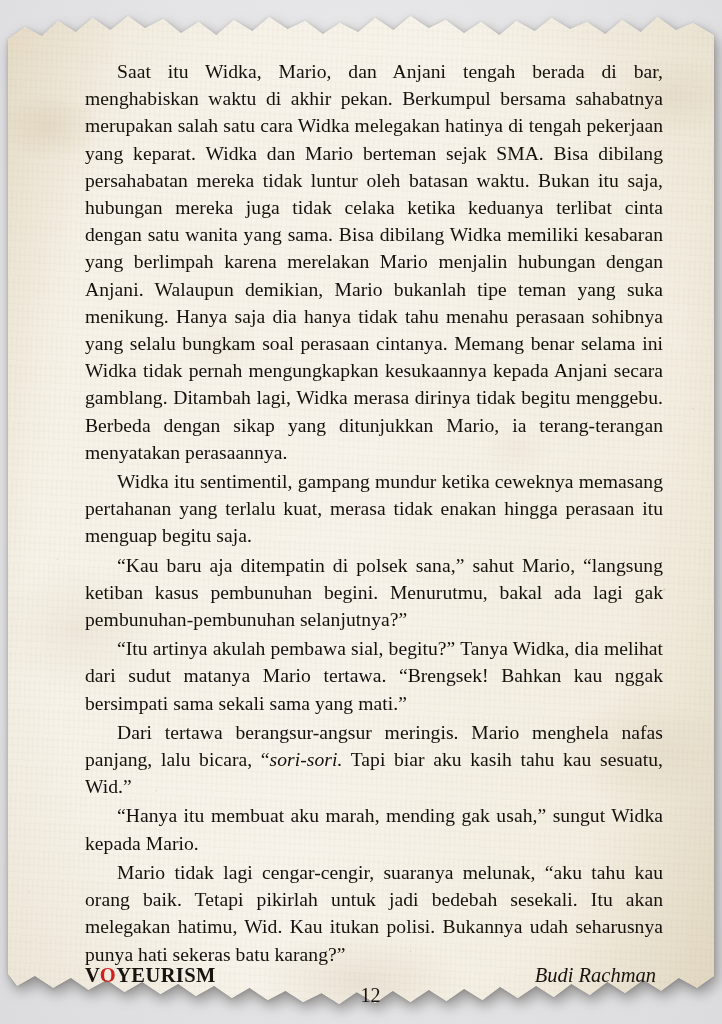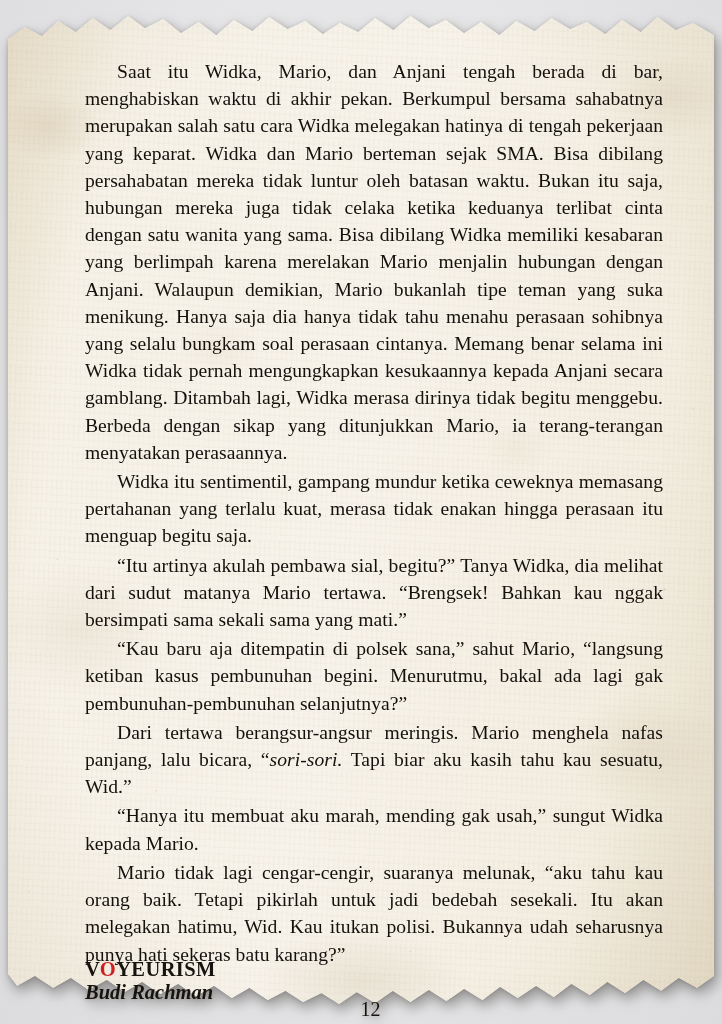--- a/index.html
+++ b/index.html
@@ -132,22 +132,22 @@
   .body-text em { }
 
   
   .footer {
     position: absolute;
     left: 77px;
     right: 58px;
     top: 952px;
     height: 34px;
     display: flex;
+    align-items: center;
     justify-content: space-between;
-    flex-direction: column;
   }
   .book-title {
     font-size: 20.5px;
     font-weight: bold;
     letter-spacing: 0.4px;
     color: #17130e;
     font-family: "Liberation Serif", "DejaVu Serif", serif;
     white-space: nowrap;
   }
   .book-title .accent { color: #cf1f1f; }
@@ -155,43 +155,43 @@
     font-size: 20px;
     color: #17130e;
     font-family: "Liberation Serif", "DejaVu Serif", serif;
     position: absolute;
     left: 50%;
     transform: translateX(-50%);
     margin-top: 40px;
   }
   .author-name {
     font-size: 20.5px;
-    font-weight: bold;
+    font-weight: normal;
     font-style: italic;
     color: #17130e;
     font-family: "Liberation Serif", "DejaVu Serif", serif;
     white-space: nowrap;
   }
 </style>
 </head>
 <body>
 
 <div class="backdrop"></div>
 
 <div class="page-wrap">
   <div class="page">
     <div class="speckles"></div>
   </div>
 
   <div class="content">
     <div class="body-text">
       <p>Saat itu Widka, Mario, dan Anjani tengah berada di bar, menghabiskan waktu di akhir pekan. Berkumpul bersama sahabatnya merupakan salah satu cara Widka melegakan hatinya di tengah pekerjaan yang keparat. Widka dan Mario berteman sejak SMA. Bisa dibilang persahabatan mereka tidak luntur oleh batasan waktu. Bukan itu saja, hubungan mereka juga tidak celaka ketika keduanya terlibat cinta dengan satu wanita yang sama. Bisa dibilang Widka memiliki kesabaran yang berlimpah karena merelakan Mario menjalin hubungan dengan Anjani. Walaupun demikian, Mario bukanlah tipe teman yang suka menikung. Hanya saja dia hanya tidak tahu menahu perasaan sohibnya yang selalu bungkam soal perasaan cintanya. Memang benar selama ini Widka tidak pernah mengungkapkan kesukaannya kepada Anjani secara gamblang. Ditambah lagi, Widka merasa dirinya tidak begitu menggebu. Berbeda dengan sikap yang ditunjukkan Mario, ia terang-terangan menyatakan perasaannya.</p>
       <p>Widka itu sentimentil, gampang mundur ketika ceweknya memasang pertahanan yang terlalu kuat, merasa tidak enakan hingga perasaan itu menguap begitu saja.</p>
+      <p>“Kau baru aja ditempatin di polsek sana,” sahut Mario, “langsung ketiban kasus pembunuhan begini. Menurutmu, bakal ada lagi gak pembunuhan-pembunuhan selanjutnya?”</p>
       <p>“Itu artinya akulah pembawa sial, begitu?” Tanya Widka, dia melihat dari sudut matanya Mario tertawa. “Brengsek! Bahkan kau nggak bersimpati sama sekali sama yang mati.”</p>
-      <p>“Kau baru aja ditempatin di polsek sana,” sahut Mario, “langsung ketiban kasus pembunuhan begini. Menurutmu, bakal ada lagi gak pembunuhan-pembunuhan selanjutnya?”</p>
       <p><span>Dari tertawa berangsur-angsur meringis. Mario menghela nafas panjang, lalu bicara, “</span><em>sori-sori.</em><span> Tapi biar aku kasih tahu kau sesuatu, Wid.”</span></p>
       <p>“Hanya itu membuat aku marah, mending gak usah,” sungut Widka kepada Mario.</p>
       <p>Mario tidak lagi cengar-cengir, suaranya melunak, “aku tahu kau orang baik. Tetapi pikirlah untuk jadi bedebah sesekali. Itu akan melegakan hatimu, Wid. Kau itukan polisi. Bukannya udah seharusnya punya hati sekeras batu karang?”</p>
     </div>
   </div>
 
   <div class="footer">
     <div class="book-title"><span>V</span><span class="accent">O</span><span>YEURISM</span></div>
     <div class="page-number">12</div>
     <div class="author-name">Budi Rachman</div>

